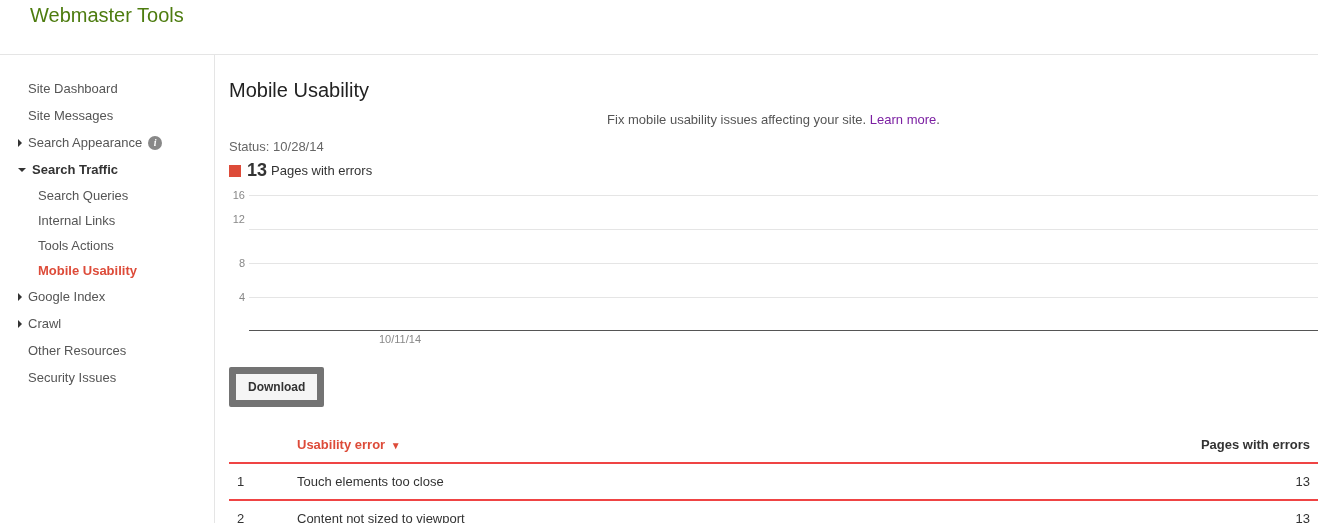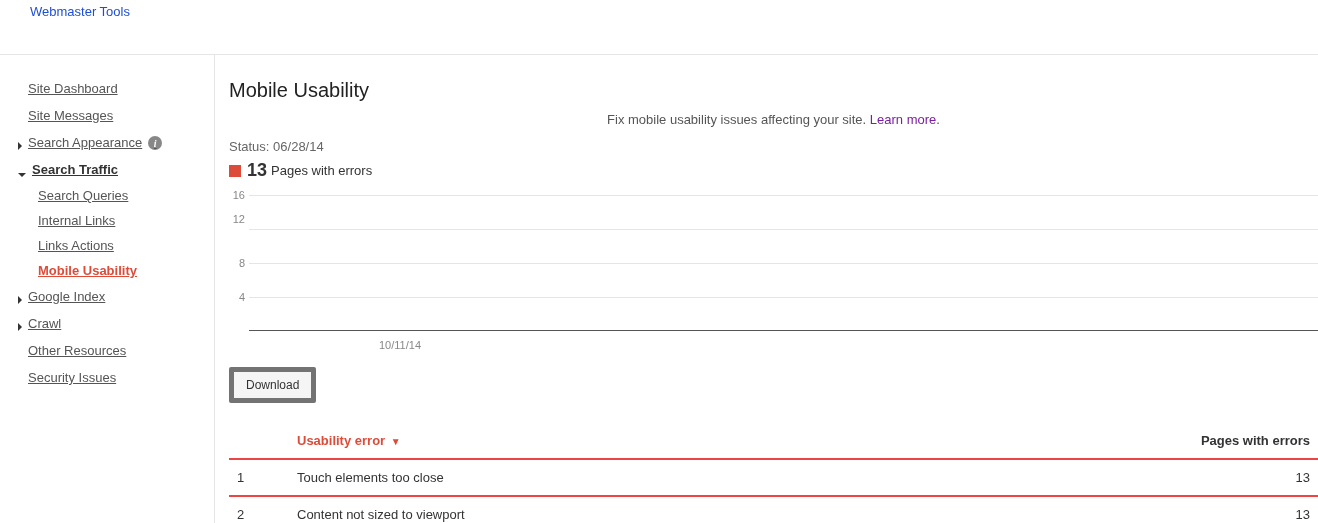--- a/index.html
+++ b/index.html
@@ -11,41 +11,40 @@
     width: 1318px;
   }
   .header {
     padding: 0 30px;
     height: 55px;
     border-bottom: 1px solid #e5e5e5;
     display: flex;
     align-items: flex-start;
   }
   .header-title {
-    color: #1d4ed8;
-    font-size: 13px;
+    color: #4d7c0f;
+    font-size: 20px;
     font-weight: normal;
     padding-top: 4px;
   }
   .container {
     display: flex;
   }
   .sidebar {
     width: 215px;
     padding: 20px 0 0 18px;
     border-right: 1px solid #e5e5e5;
     min-height: 470px;
   }
   .nav-item {
     padding: 6px 0;
     color: #555;
     cursor: pointer;
     display: flex;
-    align-items: flex-end;
-    text-decoration: underline;
+    align-items: center;
   }
   .nav-item.top-level { padding-left: 10px; }
   .nav-item .arrow {
     display: inline-block;
     width: 0; height: 0;
     margin-right: 6px;
     margin-left: -10px;
   }
   .arrow.right {
     border-top: 4px solid transparent;
@@ -143,35 +142,35 @@
     font-size: 11px;
     color: #888;
     transform: translateY(-50%);
     width: 16px;
     text-align: right;
   }
   .x-label {
     position: absolute;
     font-size: 11px;
     color: #888;
-    bottom: 0;
+    bottom: 6px;
   }
   .chart-line {
     position: absolute;
     left: 0; right: 0; top: 0; bottom: 0;
   }
   .download-btn {
     display: inline-block;
     background: #f5f5f5;
-    border: 5px solid #737373;
+    border: 7px solid #737373;
     border-radius: 2px;
     padding: 6px 12px;
     font-size: 12px;
     color: #333;
-    font-weight: normal;
+    font-weight: bold;
     cursor: pointer;
     margin-bottom: 20px;
   }
   table.errors {
     width: 100%;
     border-collapse: collapse;
   }
   table.errors th, table.errors td {
     text-align: left;
     padding: 10px 8px;
@@ -211,21 +210,21 @@
       <span>Search Traffic</span>
     </div>
     <div class="nav-sub">
       <div class="nav-item">
         <span>Search Queries</span>
       </div>
       <div class="nav-item">
         <span>Internal Links</span>
       </div>
       <div class="nav-item">
-        <span>Links Actions</span>
+        <span>Tools Actions</span>
       </div>
       <div class="nav-item active">
         <span>Mobile Usability</span>
       </div>
     </div>
     <div class="nav-item top-level">
       <span class="arrow right"></span>
       <span>Google Index</span>
     </div>
     <div class="nav-item top-level">
@@ -238,21 +237,21 @@
     <div class="nav-item top-level">
       <span>Security Issues</span>
     </div>
   </nav>
 
   <main class="main">
     <h1 class="page-title">Mobile Usability</h1>
     <p class="subtitle">
       <span>Fix mobile usability issues affecting your site. </span><a href="#">Learn more</a><span>.</span>
     </p>
-    <div class="status-line">Status: 06/28/14</div>
+    <div class="status-line">Status: 10/28/14</div>
     <div class="legend">
       <span class="legend-swatch"></span>
       <span class="legend-count">13</span>
       <span class="legend-label">Pages with errors</span>
     </div>
 
     <div class="chart-wrap">
       <div id="y-labels">
           <div class="y-label" style="top: 106px;">4</div>
           <div class="y-label" style="top: 72px;">8</div>

